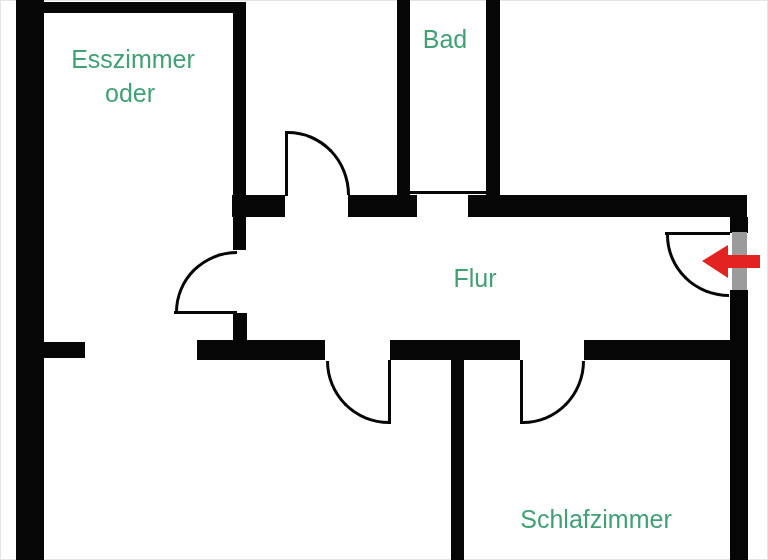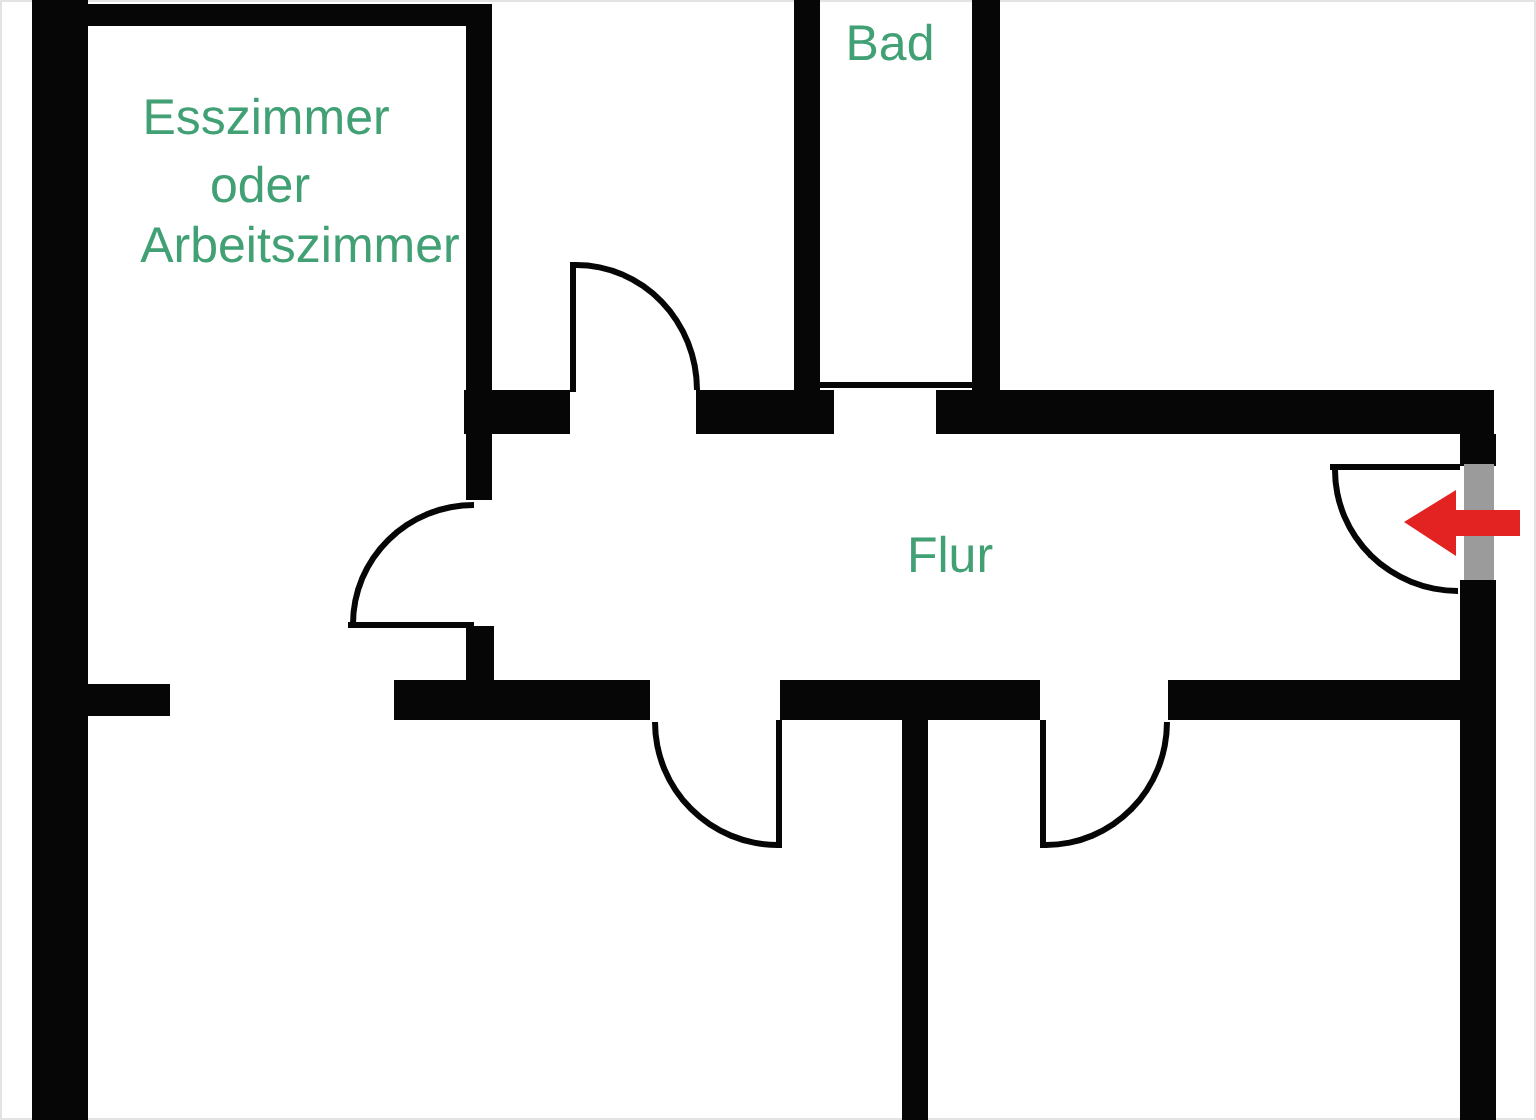--- a/index.html
+++ b/index.html
@@ -63,17 +63,17 @@
   <div class="door-marker" style="left:732px;top:232px;width:15px;height:58px"></div>
   <div class="leaf" style="left:665px;top:232px;width:65px;height:3px"></div>
   <div class="arc arc-bl" style="left:666px;top:235px;width:63px;height:62px"></div>
 
   <svg class="arrow" style="left:701px;top:243px" width="60" height="37" viewBox="0 0 60 37">
     <polygon points="1,18 27,2 27,12 59,12 59,25 27,25 27,35" style="fill:var(--arrow,#e32222)"></polygon>
   </svg>
 
   <div class="room-label" style="left:133px;top:46px">Esszimmer</div>
   <div class="room-label" style="left:130px;top:80px">oder</div>
-  <div class="room-label" style="left:150px;top:110px">Arbeitszimmer</div>
-  <div class="room-label" style="left:445px;top:9px">Bad</div>
+  <div class="room-label" style="left:445px;top:26px">Bad</div>
   <div class="room-label" style="left:475px;top:265px">Flur</div>
+  <div class="room-label" style="left:596px;top:506px">Schlafzimmer</div>
 
 </div>
 
 </body></html>

